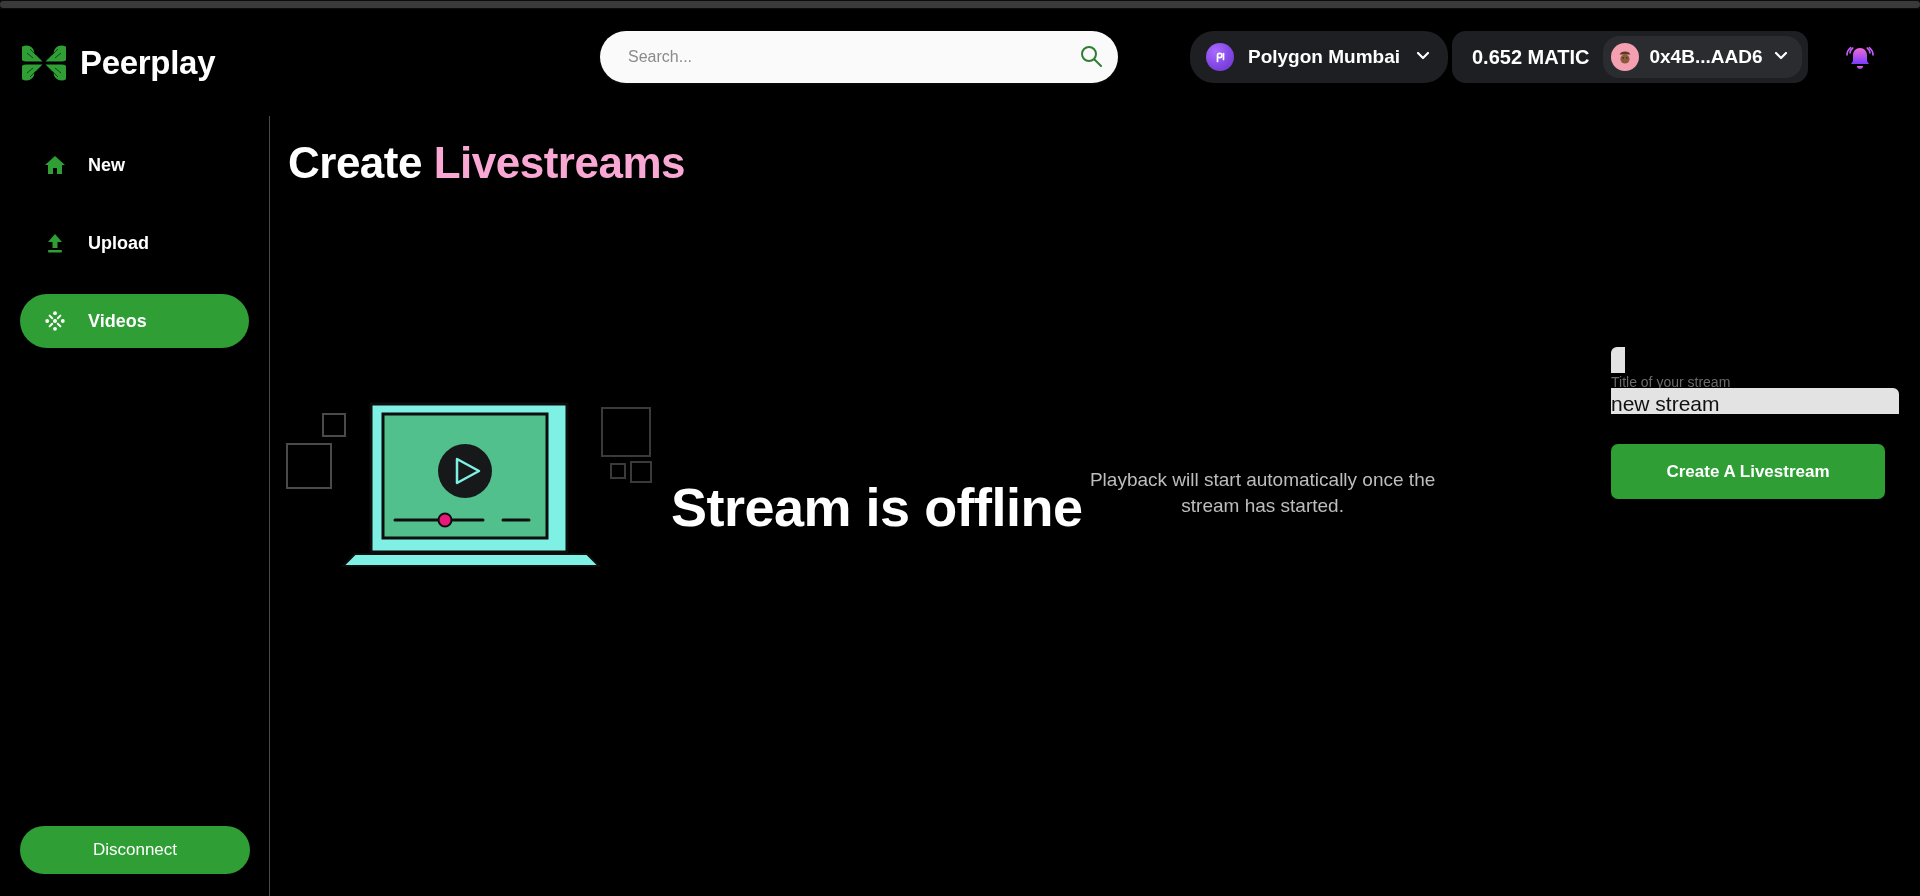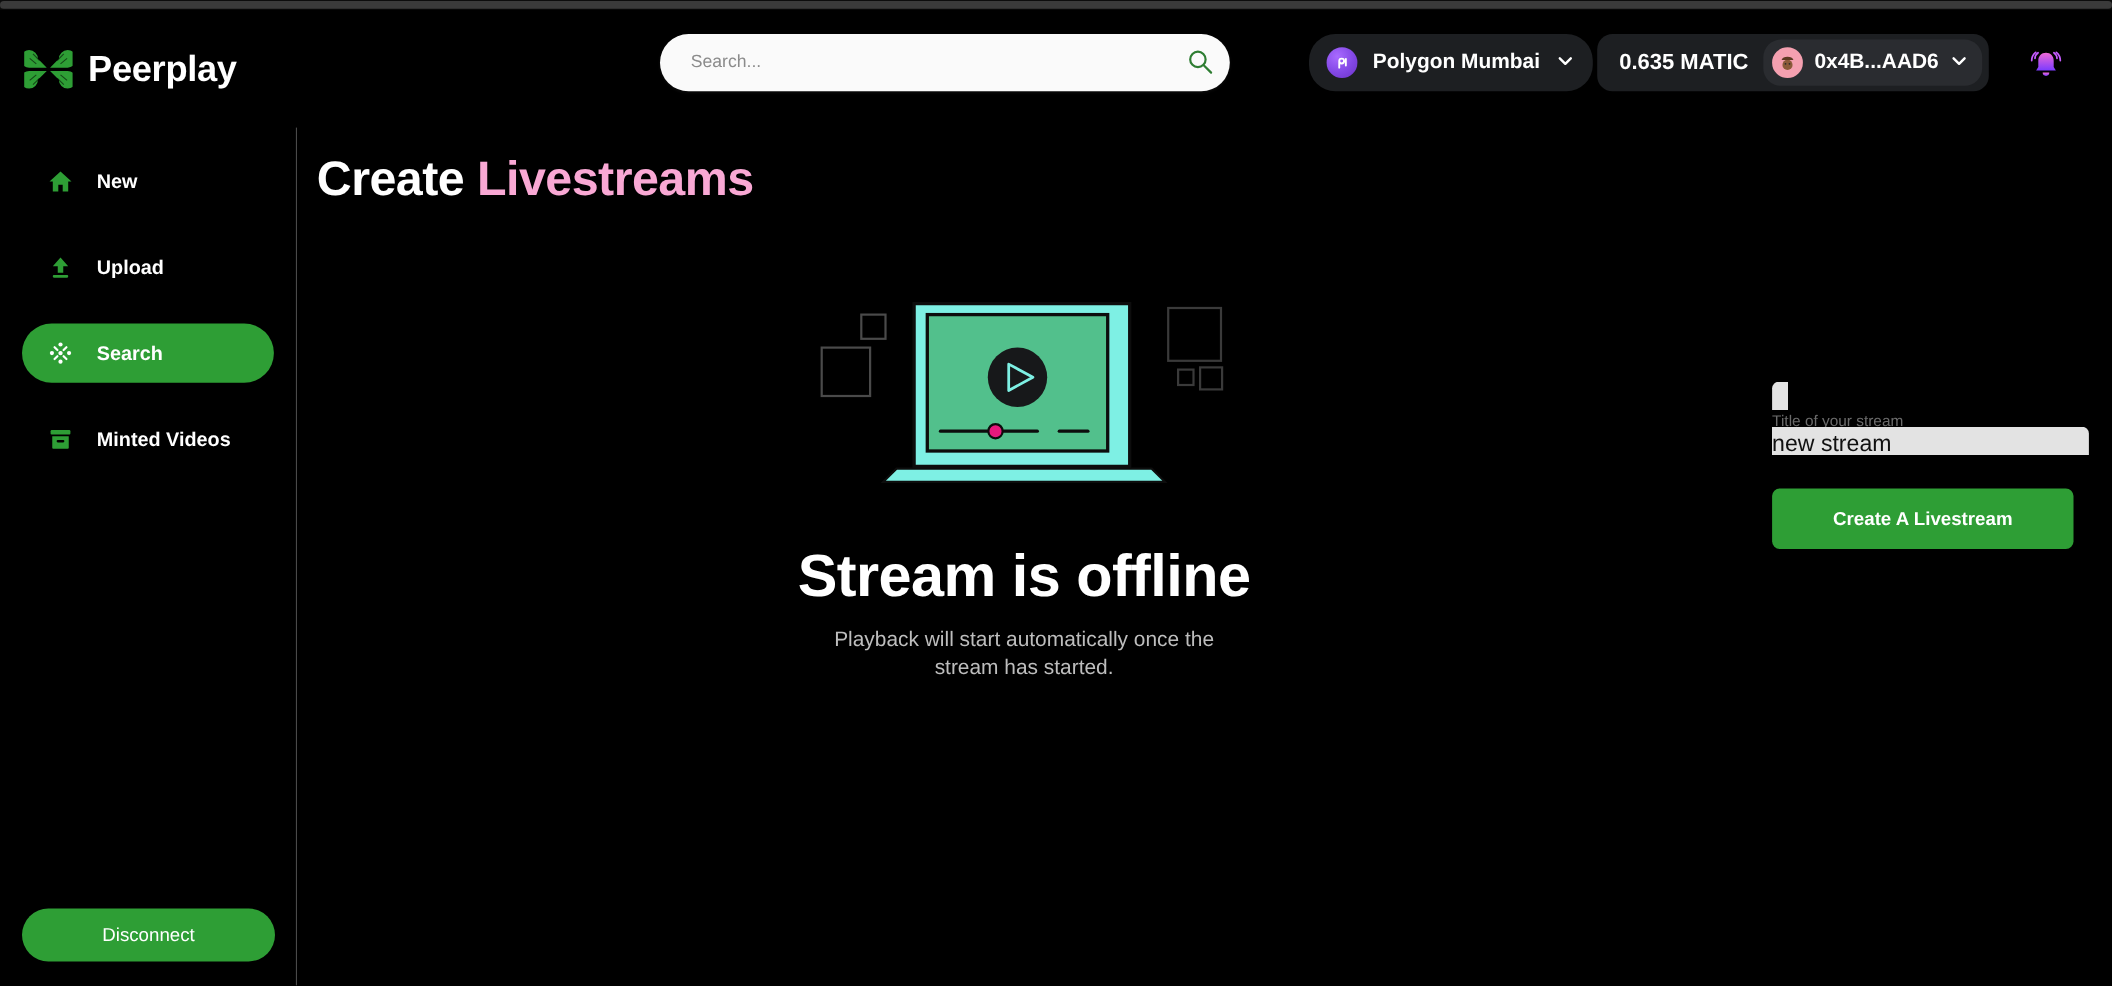--- a/index.html
+++ b/index.html
@@ -102,21 +102,21 @@
   }
 
   
   .main { position: absolute; top: 116px; left: 271px; width: 1649px; height: 780px; background: #000; }
   .page-title { margin: 22px 0 0 17px; font-size: 44px; font-weight: 700; letter-spacing: -0.5px; }
   .page-title .w { color: #ffffff; }
   .page-title .g { color: #f9a8d4; }
 
   .player-area {
     position: absolute; left: 0; top: 150px; width: 1320px; height: 440px;
-    display: flex; flex-direction: column; align-items: center;
+    display: flex; flex-direction: row; align-items: center;
   }
   .offline-title { margin-top: 42px; color: #ffffff; font-size: 54px; font-weight: 700; letter-spacing: -0.5px; }
   .offline-sub {
     margin-top: 14px; color: #bdbdbd; font-size: 19px; line-height: 1.35;
     text-align: center; max-width: 360px;
   }
 
   .right-panel { position: absolute; right: 35px; top: 240px; width: 274px; }
   .field {
     background: #e3e3e3; border-radius: 6px 6px 0 0;
@@ -191,21 +191,21 @@
       </span>
       <span class="chip-label">Polygon Mumbai</span>
       <span>
         <svg width="18" height="18" viewBox="0 0 18 18" fill="none" stroke="#fff" stroke-width="2.2" stroke-linecap="round" stroke-linejoin="round">
           <polyline points="4,7 9,12 14,7"></polyline>
         </svg>
       </span>
     </div>
 
     <div class="wallet-chip">
-      <span class="balance">0.635 MATIC</span>
+      <span class="balance">0.652 MATIC</span>
       <span class="addr-chip">
         <span class="avatar">
           <svg width="18" height="18" viewBox="0 0 18 18">
             <circle cx="9" cy="9" r="9" fill="#f4a0b0"></circle>
             <circle cx="9" cy="11" r="4.6" fill="#8a5a3a"></circle>
             <path d="M3.6 6.5 a5.6 4 0 0 1 10.8 0 z" fill="#5c3a22"></path>
             <circle cx="7.2" cy="10" r="0.8" fill="#2b2b2b"></circle>
             <circle cx="10.8" cy="10" r="0.8" fill="#2b2b2b"></circle>
           </svg>
         </span>
@@ -271,33 +271,23 @@
             <circle cx="5.2" cy="13" r="1.9"></circle>
               <circle cx="20.8" cy="13" r="1.9"></circle>
             <g stroke="#ffffff" stroke-width="2" stroke-linecap="round">
               <line x1="7.6" y1="7.6" x2="10.2" y2="10.2"></line>
               <line x1="18.4" y1="7.6" x2="15.8" y2="10.2"></line>
               <line x1="7.6" y1="18.4" x2="10.2" y2="15.8"></line>
               <line x1="18.4" y1="18.4" x2="15.8" y2="15.8"></line>
             </g>
           </svg>
         </span>
-        <span class="lbl">Search</span>
-      </div>
-
-      <div class="nav-item">
-        <span class="ico">
-          <svg width="24" height="24" viewBox="0 0 24 24" fill="#2e9e35">
-            <rect x="3" y="4" width="18" height="4" rx="1"></rect>
-            <path d="M4.5 9.5 h15 V20 a1 1 0 0 1 -1 1 h-13 a1 1 0 0 1 -1 -1 z"></path>
-            <rect x="8.5" y="13" width="7" height="2.2" rx="1" fill="#000"></rect>
-          </svg>
-        </span>
-        <span class="lbl">Minted Videos</span>
-      </div>
+        <span class="lbl">Videos</span>
+      </div>
+
 
     </div>
 
     <button class="disconnect">Disconnect</button>
   </div>
 
   <div class="main">
 
     <h1 class="page-title">
       <span class="w">Create</span>

